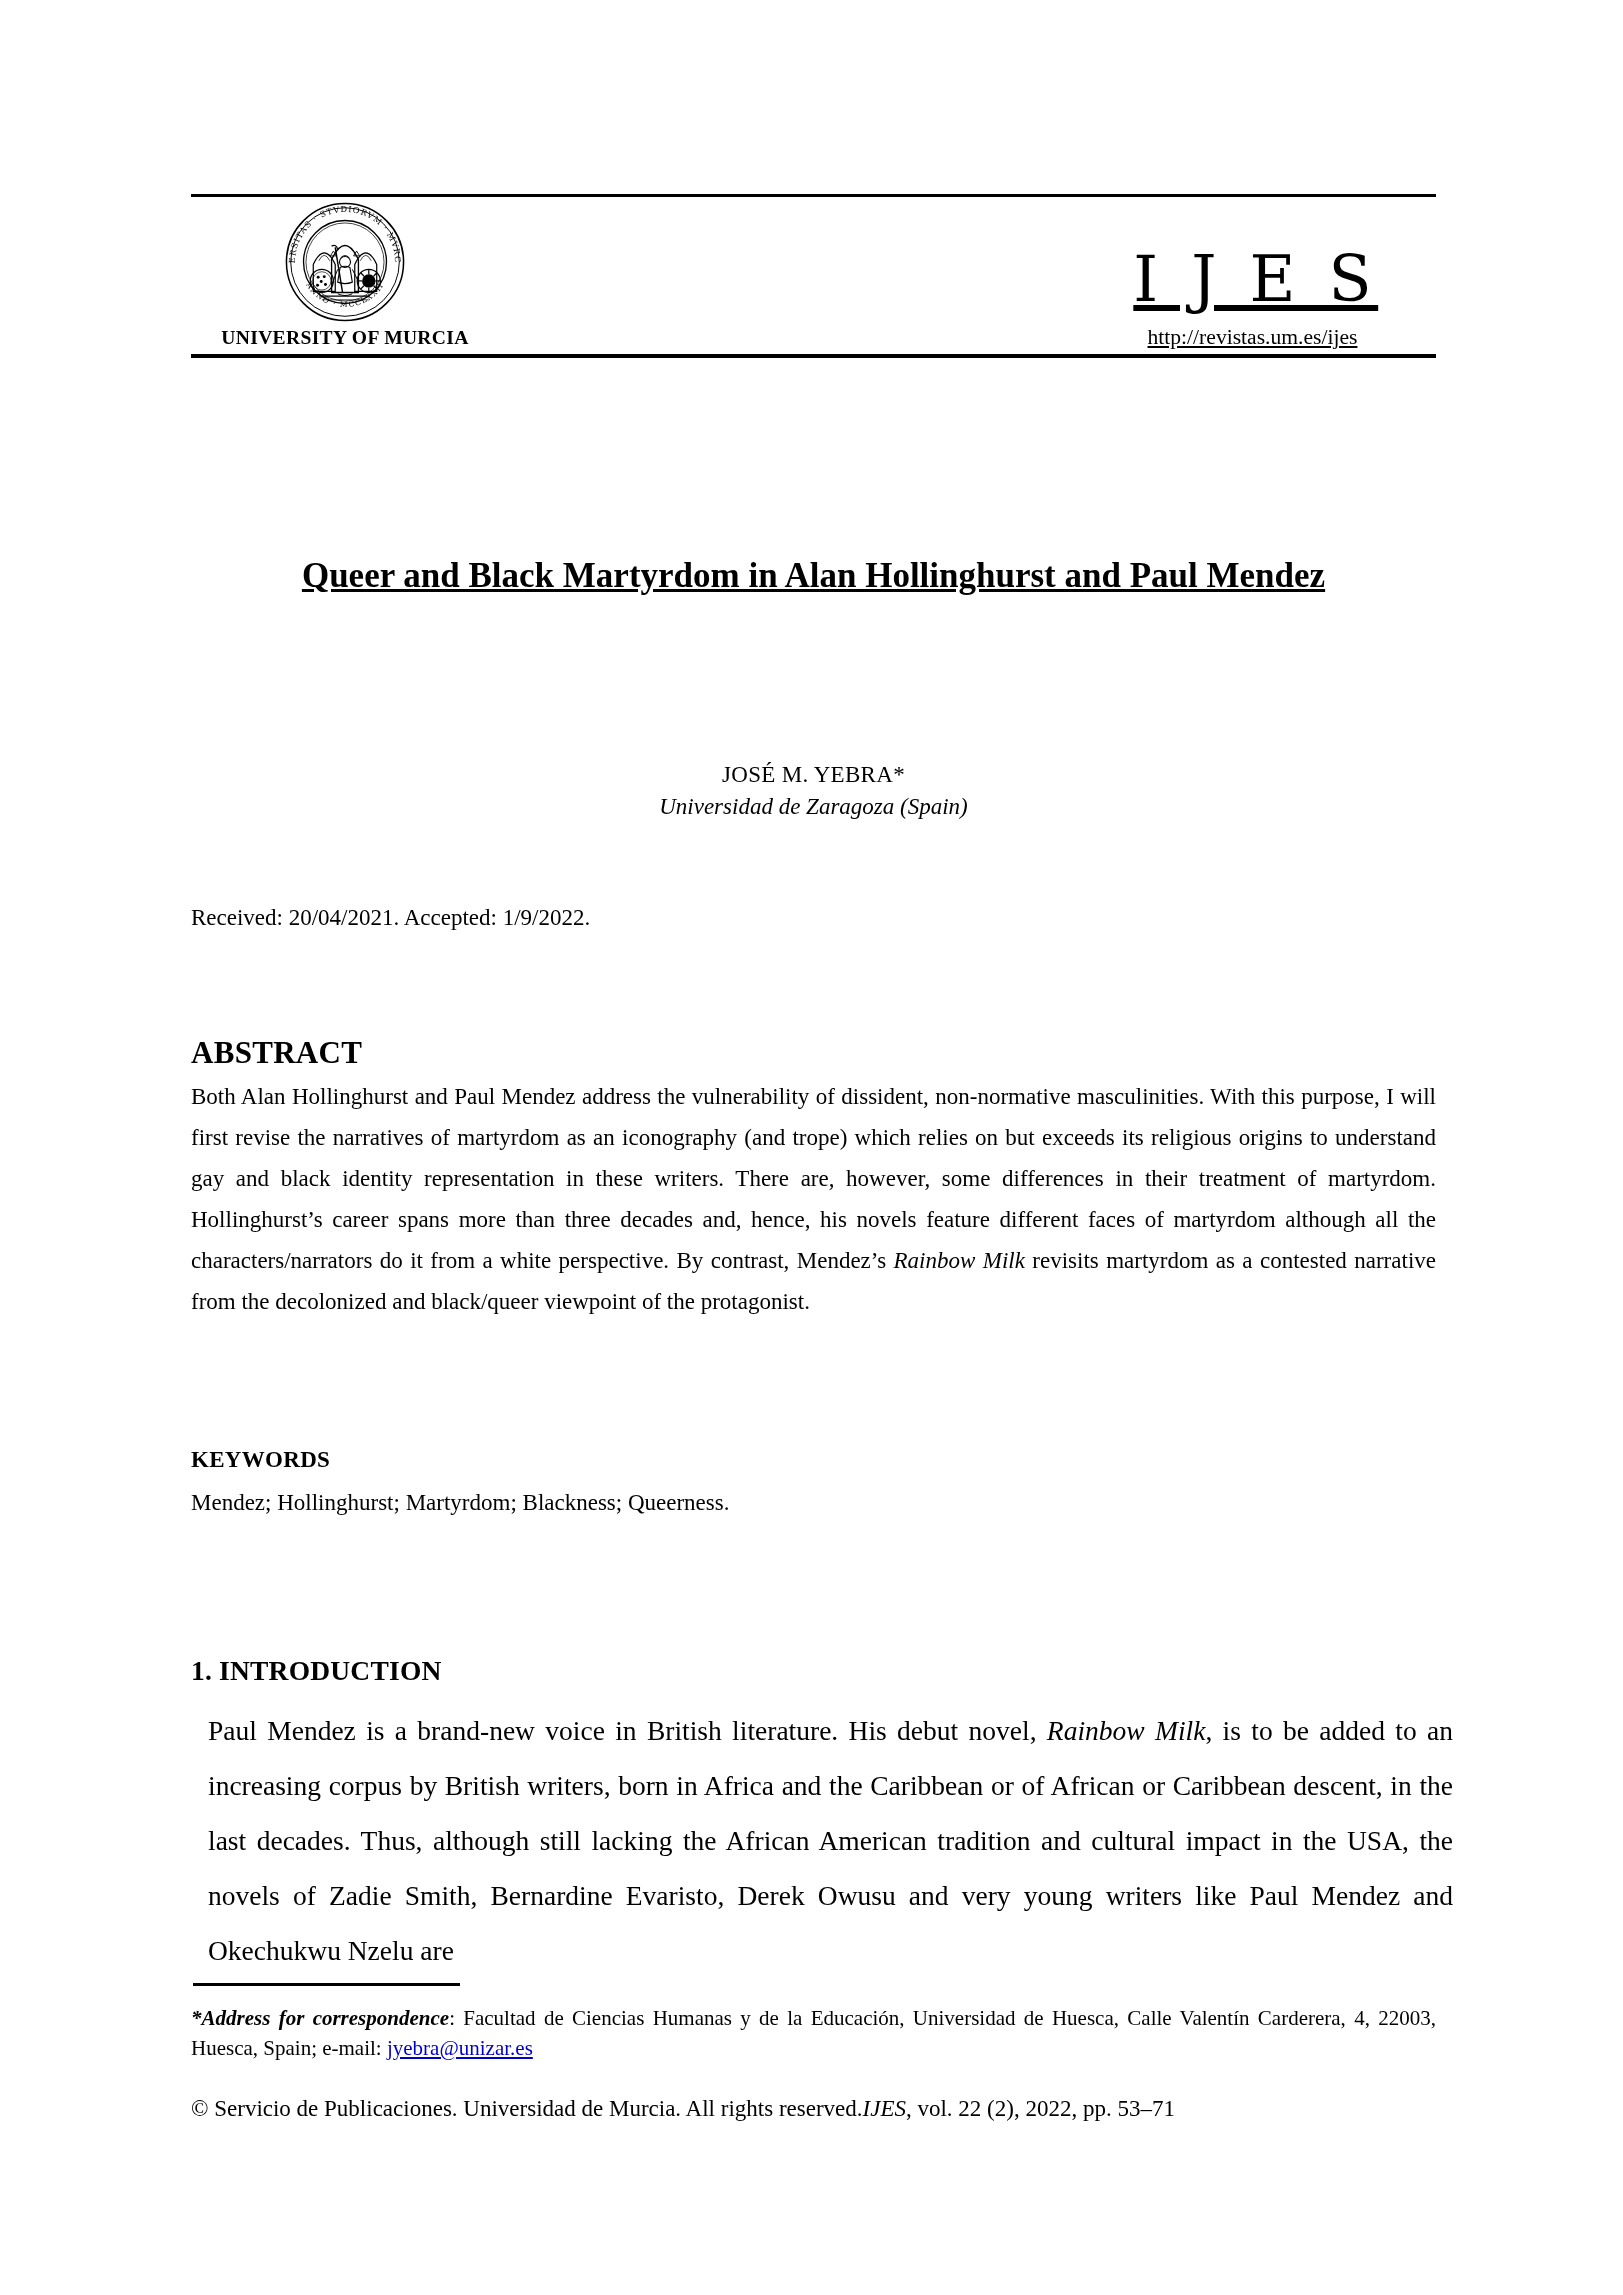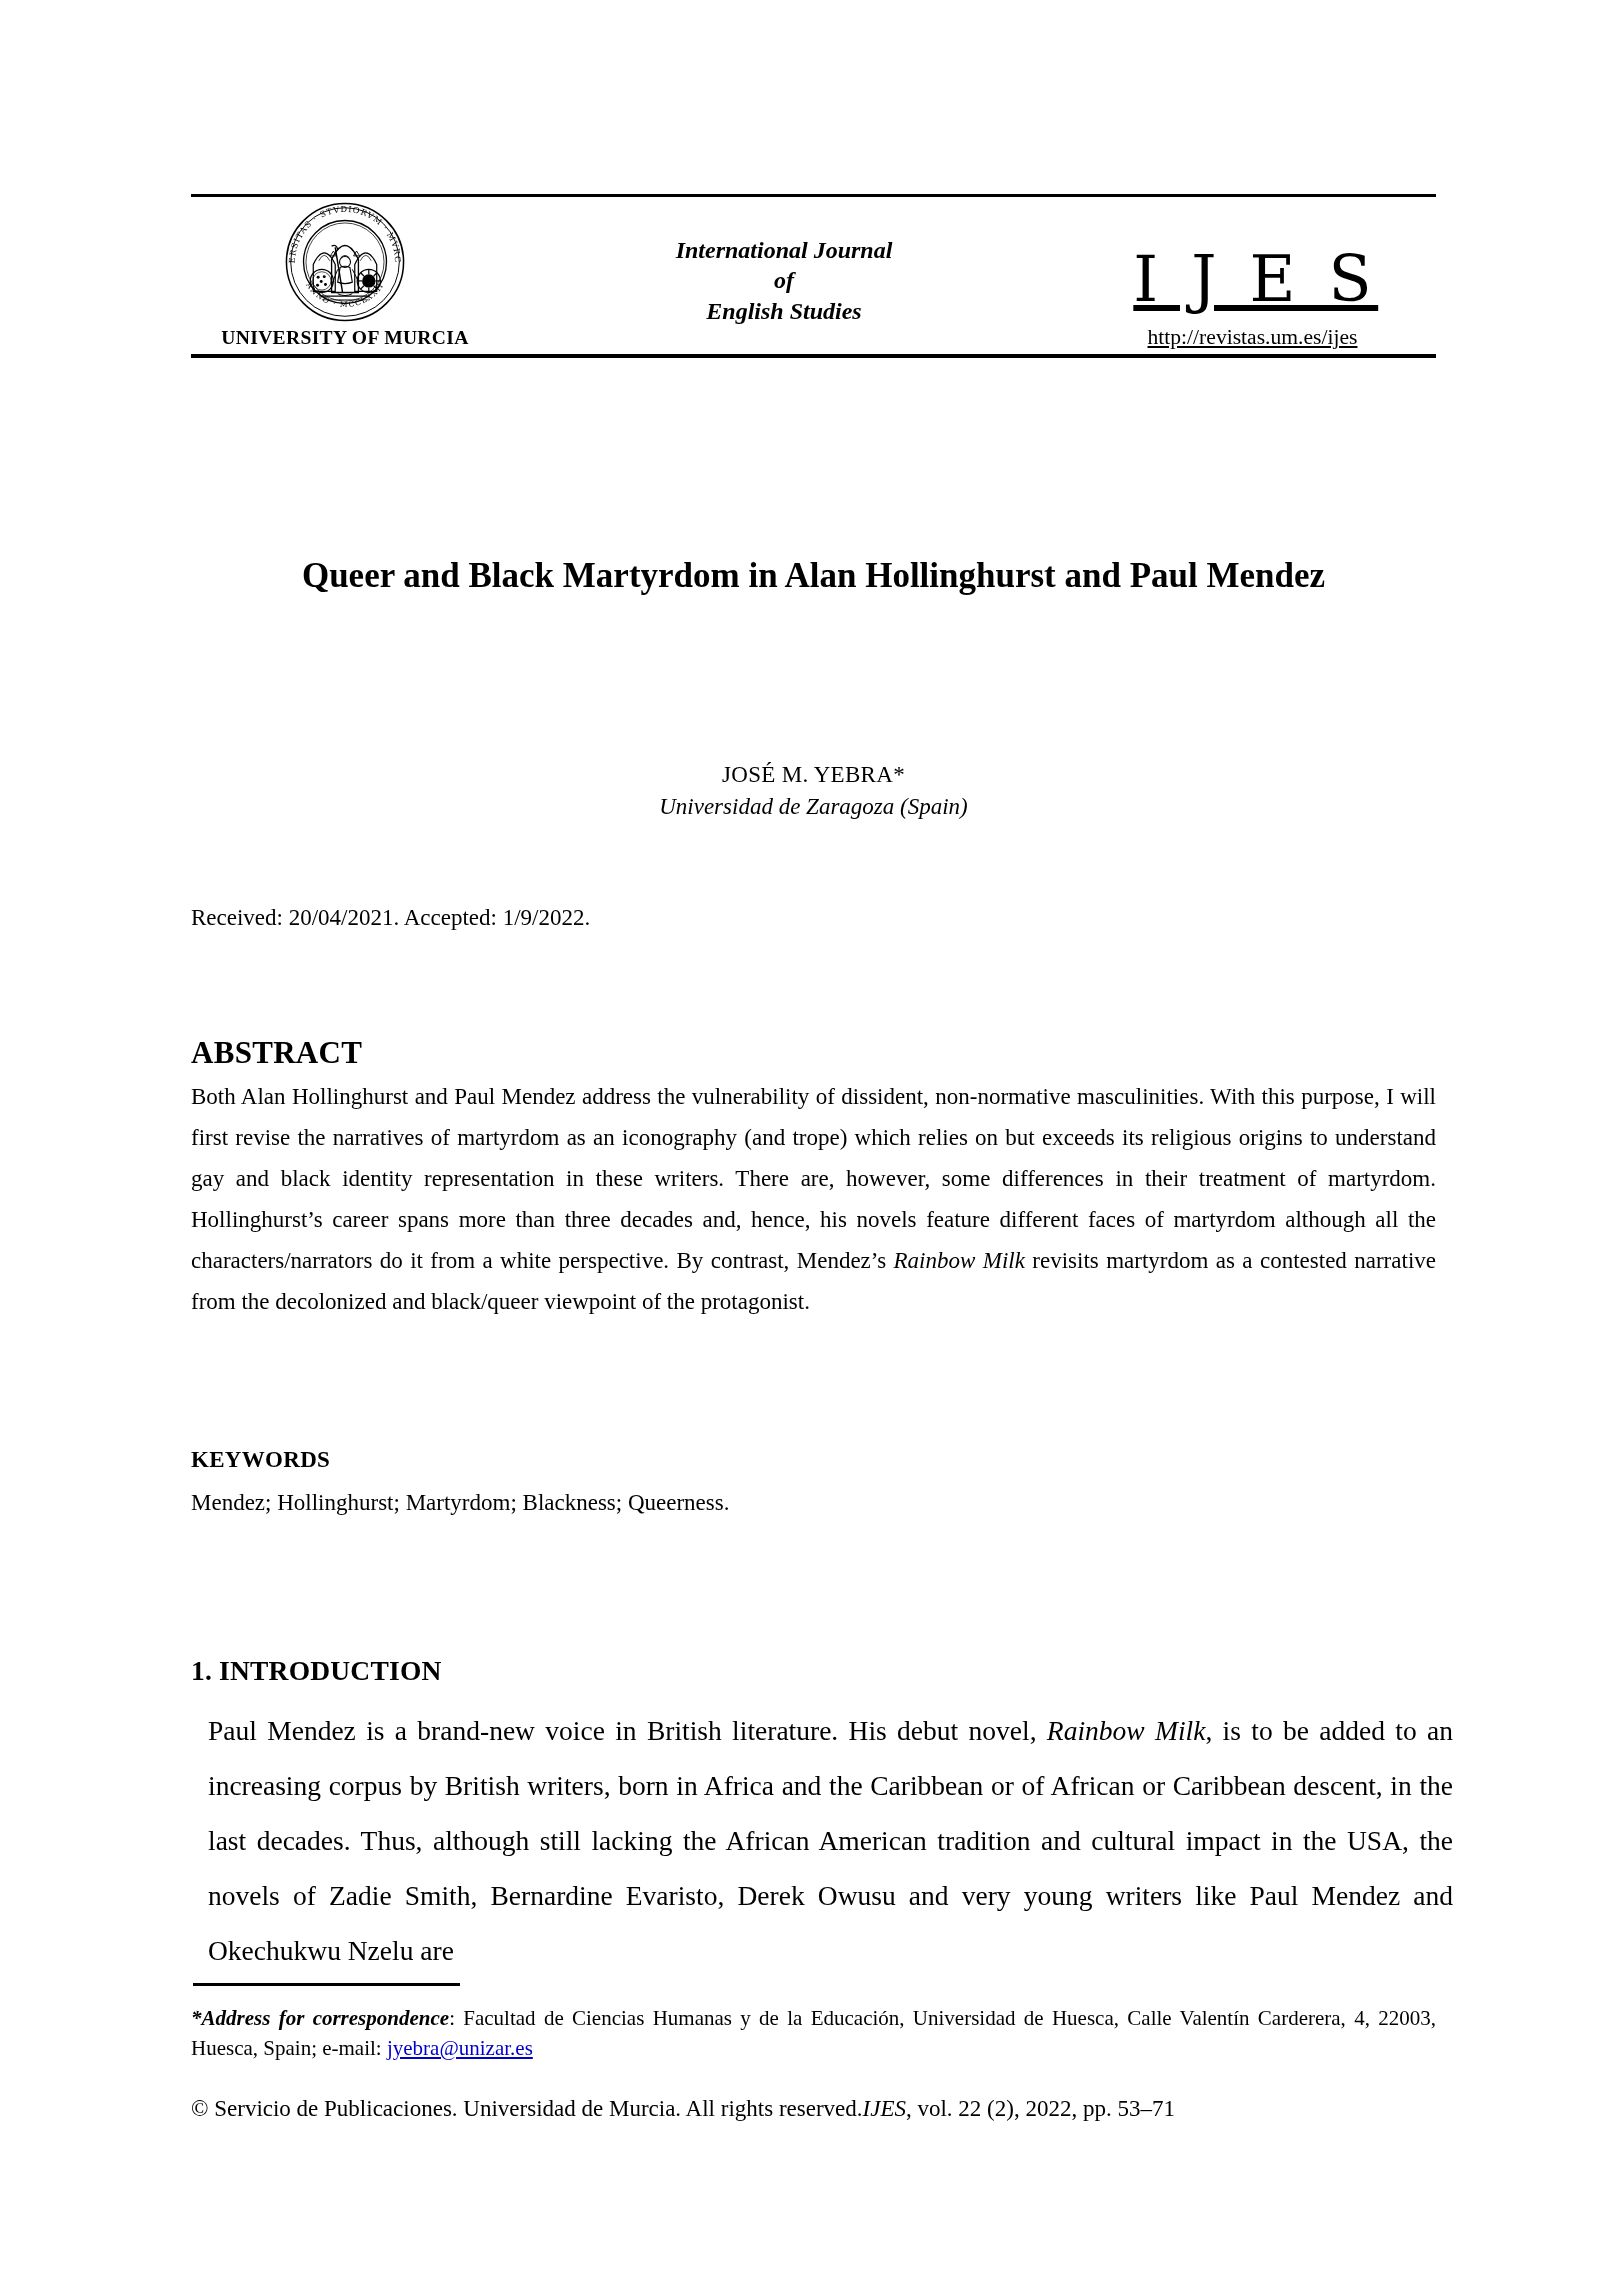--- a/index.html
+++ b/index.html
@@ -106,20 +106,21 @@
   .title {
     position: absolute;
     left: 191px;
     top: 530px;
     width: 1245px;
     text-align: center;
     font-weight: bold;
     font-size: 35px;
     line-height: 1.30;
     letter-spacing: 0px;
+    text-decoration: underline;
   }
 
   
   .author-block {
     position: absolute;
     left: 191px;
     top: 759px;
     width: 1245px;
     text-align: center;
   }
@@ -301,25 +302,20 @@
               <line x1="147" y1="139" x2="152" y2="144"></line>
             <line x1="152" y1="118" x2="147" y2="123"></line>
               <line x1="131" y1="139" x2="126" y2="144"></line>
           </g>
           <path d="M 60,156 L 140,156" stroke="#000" stroke-width="2"></path>
           <path d="M 62,162 L 138,162" stroke="#000" stroke-width="1.2"></path>
         </svg>
         <div class="univ-name">UNIVERSITY OF MURCIA</div>
       </div>
 
-      <div class="mh-center">
-        <div>International Journal</div>
-        <div>of</div>
-        <div>English Studies</div>
-      </div>
 
       <div class="mh-right">
         <div class="ijes-logo">I J E S</div>
         <div class="ijes-url">http://revistas.um.es/ijes</div>
       </div>
 
     </div>
     <div class="rule-thick"></div>
   </div>
 

